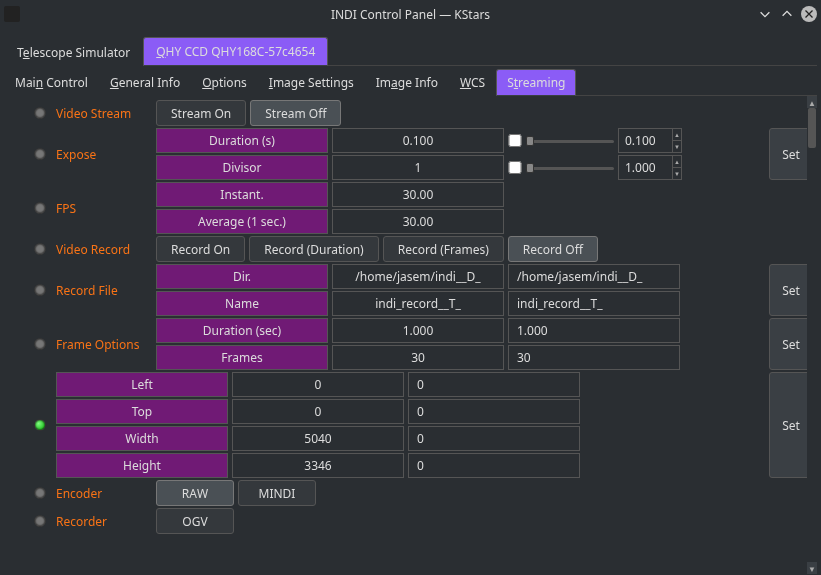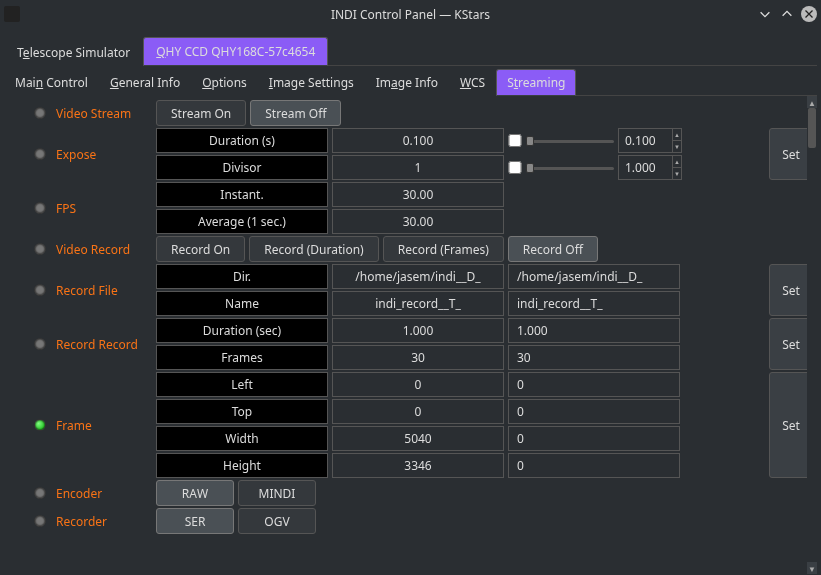--- a/index.html
+++ b/index.html
@@ -22,21 +22,21 @@
 .subtab { padding: 4px 10px; font-size: 12px; }
 .panel { background: #2a2e32; padding: 4px 4px 4px 20px; position: relative; height: 478px; overflow: hidden; }
 .row { display: flex; align-items: stretch; margin-bottom: 2px; }
 .led-col { width: 32px; display: flex; align-items: center; justify-content: center; }
 .led { width: 12px; height: 12px; border-radius: 50%; background: #777; border: 1px solid #333; box-shadow: inset 0 0 2px #000; }
 .led.green { background: radial-gradient(circle at 35% 35%, #7fff7f, #0a0); }
 .label-col { width: 100px; display: flex; align-items: center; color: #f97316; }
 .content-col { flex: 1; display: flex; flex-direction: column; gap: 2px; }
 .subrow { display: flex; gap: 4px; align-items: center; }
 .hdrcell, .valcell, .incell { height: 25px; border: 1px solid #555; background: #2a2e32; display: flex; align-items: center; justify-content: center; color: #dcdcdc; }
-.hdrcell { width: 172px; background: #000000; }
+.hdrcell { width: 172px; background: #701a75; }
 .valcell { width: 172px; justify-content: center; }
 .incell { width: 172px; justify-content: flex-start; padding-left: 8px; background: #2a2e32; }
 .incell input { background: transparent; border: none; color: #dcdcdc; width: 100%; outline: none; }
 .chk { width: 14px; }
 .slider { flex: 0 0 88px; position:relative; height:16px; }
 .slider .track { position:absolute; top:7px; left:0; right:0; height:3px; background:#555; border-radius:2px;}
 .slider .thumb { position:absolute; top:3px; left:0; width:8px; height:10px; background:#888; border:1px solid #333; border-radius:2px;}
 .spin { width: 64px; height: 25px; display:flex; }
 .spin input { width: 54px; background:#2a2e32; border:1px solid #555; border-right:none; color:#dcdcdc; padding-left:6px; outline:none; }
 .spin .arrows { width: 12px; display:flex; flex-direction:column; }
@@ -220,21 +220,21 @@
             </div>
           </div>
       </div>
       <div class="setbtn">Set</div>
     </div>
 
     <div class="row">
       <div class="led-col">
           <div class="led"></div>
         </div>
-      <div class="label-col">Record Record</div>
+      <div class="label-col">Frame Options</div>
       <div class="content-col">
         <div class="subrow">
             <div class="hdrcell">Duration (sec)</div>
             <div class="valcell">1.000</div>
             <div class="incell">
               <input value="1.000" style="">
             </div>
           </div>
         <div class="subrow">
             <div class="hdrcell">Frames</div>
@@ -244,21 +244,20 @@
             </div>
           </div>
       </div>
       <div class="setbtn">Set</div>
     </div>
 
     <div class="row">
       <div class="led-col">
           <div class="led green"></div>
         </div>
-      <div class="label-col">Frame</div>
       <div class="content-col">
         <div class="subrow">
             <div class="hdrcell">Left</div>
             <div class="valcell">0</div>
             <div class="incell">
               <input value="0" style="">
             </div>
           </div>
         <div class="subrow">
             <div class="hdrcell">Top</div>
@@ -306,21 +305,20 @@
         </div>
     </div>
 
     <div class="row">
       <div class="led-col">
           <div class="led"></div>
         </div>
       <div class="label-col">Recorder</div>
       <div class="content-col">
           <div class="subrow">
-        <div class="btn toggle active">SER</div>
         <div class="btn toggle">
               <span></span>
               <span class="ul">O</span>
               <span>GV</span>
             </div>
       </div>
         </div>
     </div>
 
     <div class="scrollbar">

